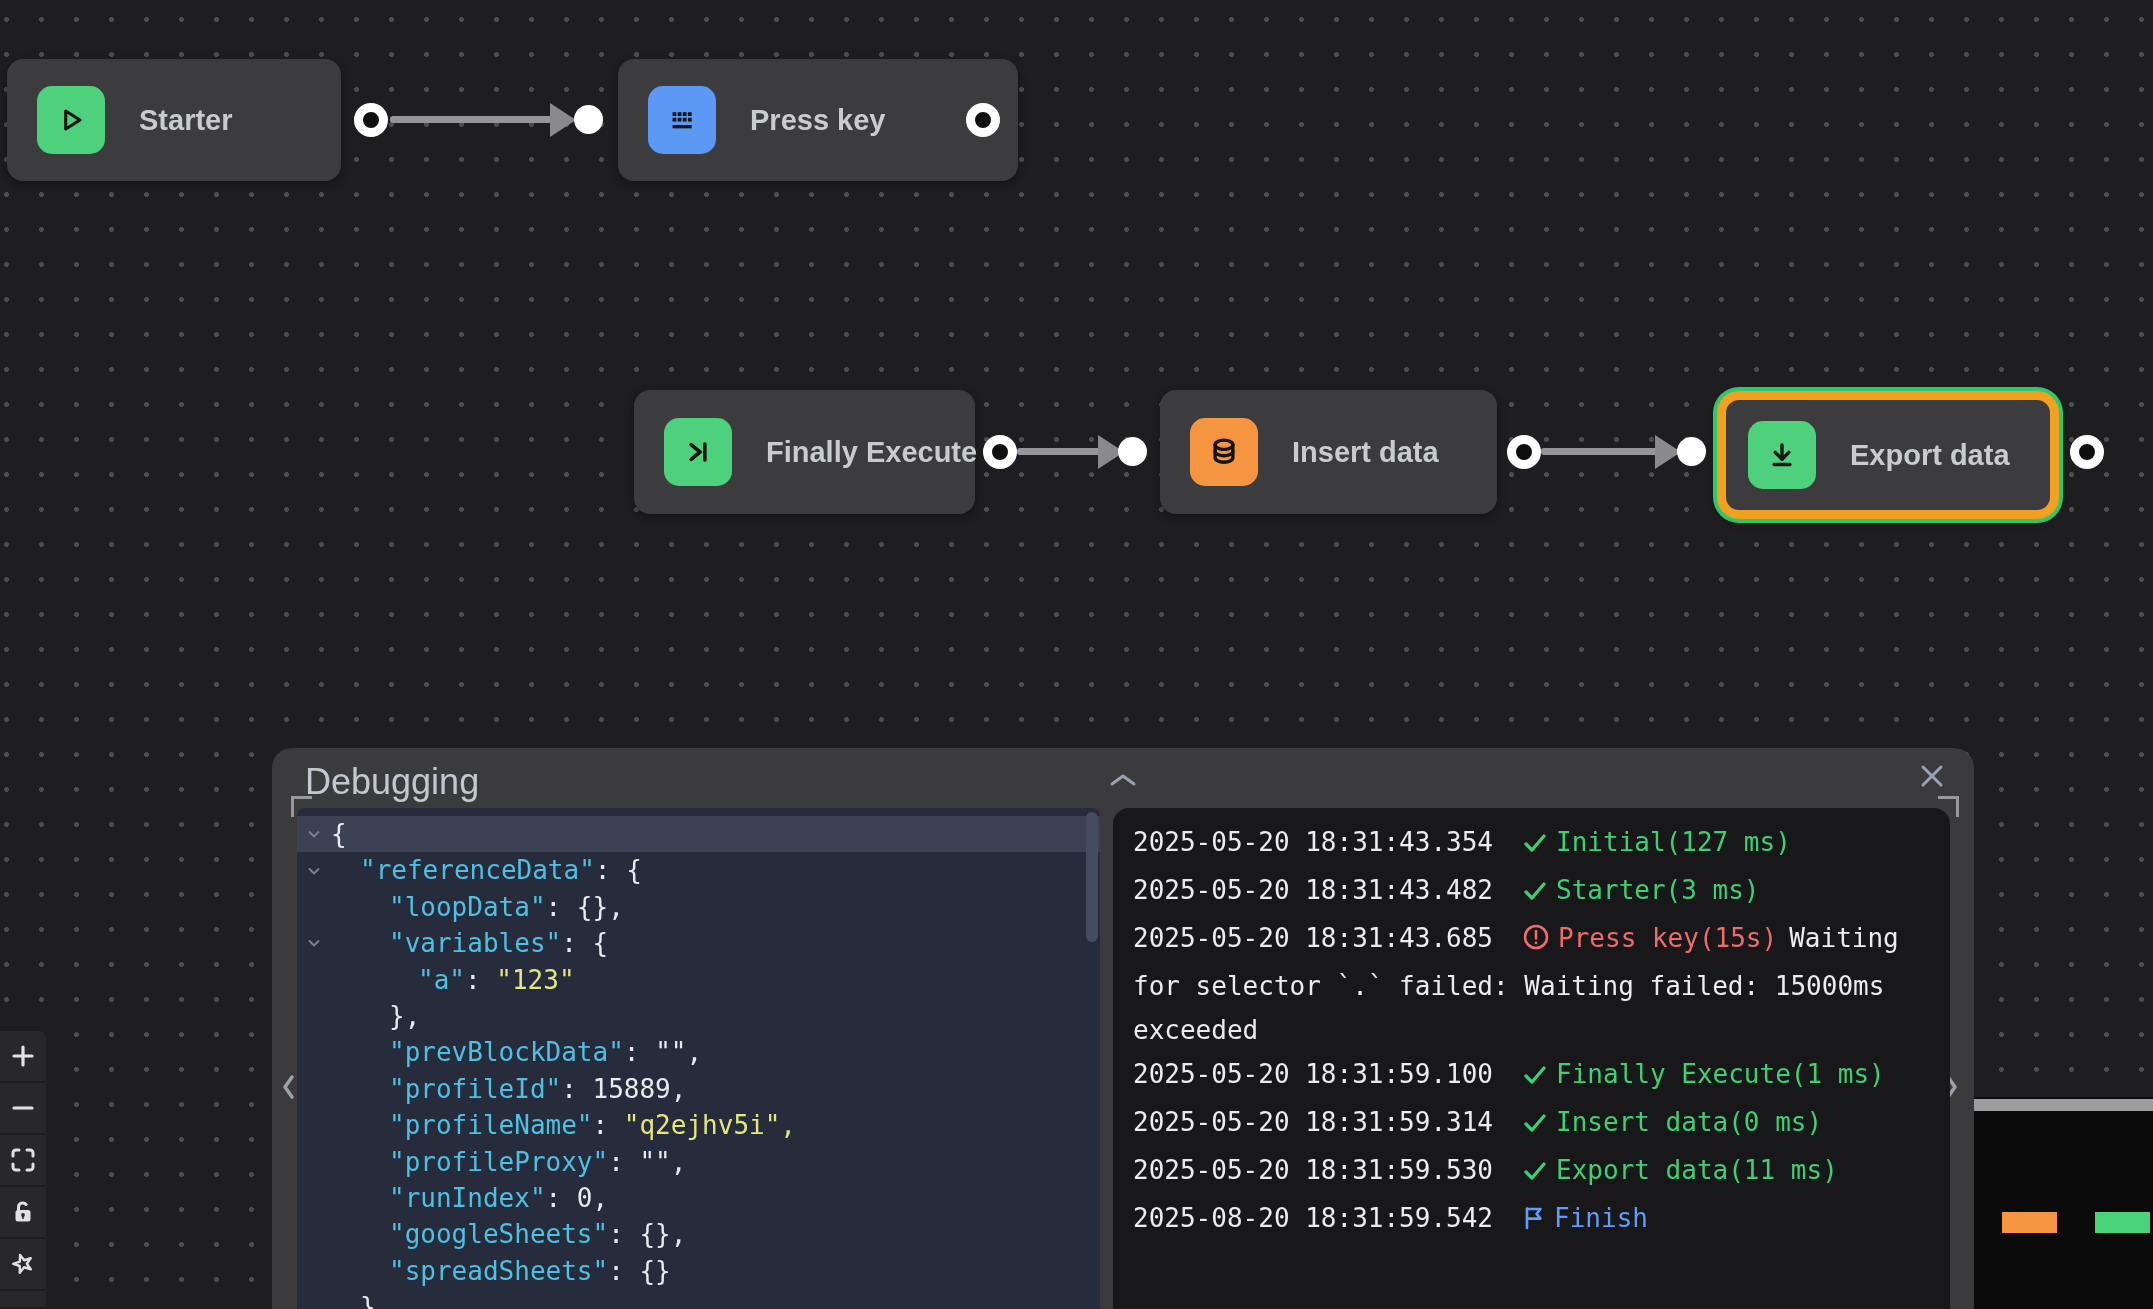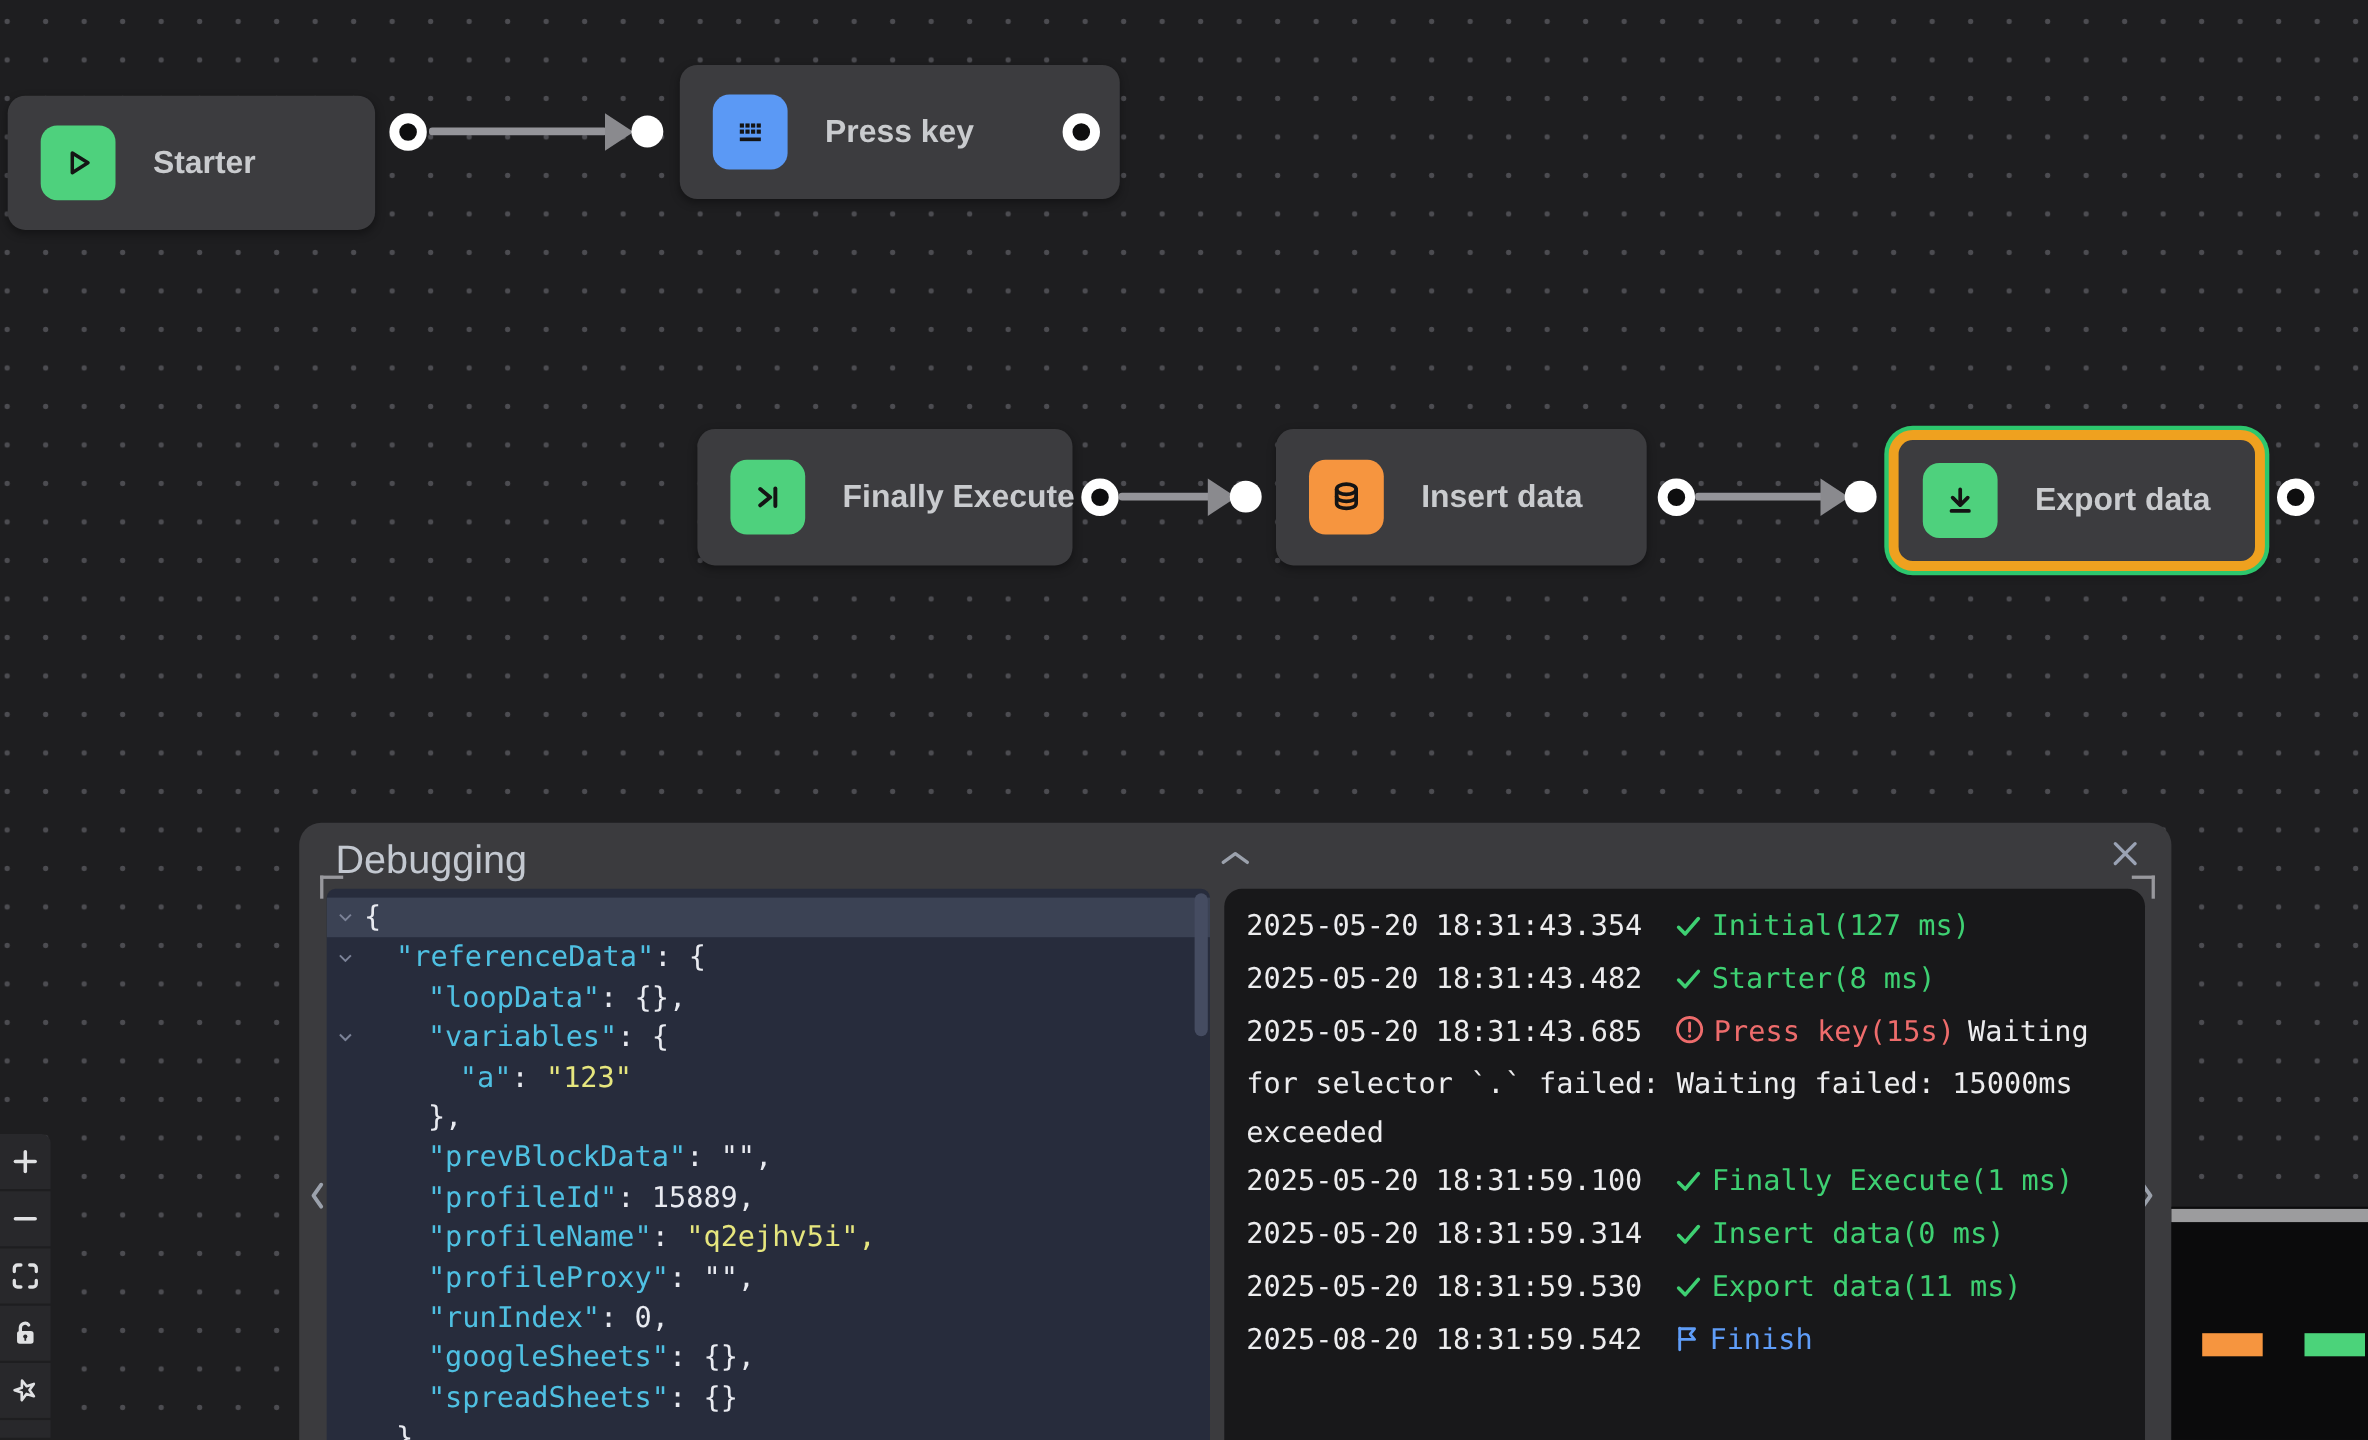--- a/index.html
+++ b/index.html
@@ -79,21 +79,21 @@
   .mm-bar{position:absolute;left:0;top:2px;width:179px;height:12px;background:#9c9c9e;}
   .mm-rect{position:absolute;width:55px;height:21px;top:115px;}
   .mm-rect.o{left:28px;background:#f6953f;} .mm-rect.g{left:121px;background:#4bd37a;}
 </style>
 </head>
 <body>
 
 <div id="app">
   <div class="dots"></div>
 
-  <div class="node" style="left:7px;top:59px;width:334px;height:122px;margin-top:28px;">
+  <div class="node" style="left:7px;top:59px;width:334px;height:122px;">
     <div class="nicon ic-green">
       <svg width="38" height="38" viewBox="0 0 36 36" fill="none" stroke="#141414" stroke-width="3" stroke-linejoin="round">
         <path d="M13 9.5 L26.5 18 L13 26.5 Z"></path>
       </svg>
     </div>
     <div class="nlabel">Starter</div>
   </div>
 
   <div class="node" style="left:618px;top:59px;width:400px;height:122px;">
     <div class="nicon ic-blue">
@@ -287,21 +287,21 @@
 
     <div class="logpane">
       <div class="log-line">
         <span class="ts">2025-05-20 18:31:43.354</span><span class="licon"><svg width="26" height="24" viewBox="0 0 26 24" fill="none" stroke="#3ed072" stroke-width="3.2" stroke-linecap="round" stroke-linejoin="round">
               <path d="M4 13 L10 19 L22 5"></path>
             </svg></span><span class="st-ok">Initial(127 ms)</span>
       </div>
       <div class="log-line">
         <span class="ts">2025-05-20 18:31:43.482</span><span class="licon"><svg width="26" height="24" viewBox="0 0 26 24" fill="none" stroke="#3ed072" stroke-width="3.2" stroke-linecap="round" stroke-linejoin="round">
               <path d="M4 13 L10 19 L22 5"></path>
-            </svg></span><span class="st-ok">Starter(8 ms)</span>
+            </svg></span><span class="st-ok">Starter(3 ms)</span>
       </div>
       <div class="log-line">
         <span class="ts">2025-05-20 18:31:43.685</span><span class="licon"><svg width="28" height="28" viewBox="0 0 28 28" fill="none" stroke="#ee6c6c" stroke-width="2.6" stroke-linecap="round">
               <circle cx="14" cy="14" r="11"></circle>
               <path d="M14 8 V15.5"></path>
               <path d="M14 19.8 V20"></path>
             </svg></span><span class="st-err">Press key(15s)</span><span class="msg">Waiting for selector `.` failed: Waiting failed: 15000ms exceeded</span>
       </div>
       <div class="log-line">
         <span class="ts">2025-05-20 18:31:59.100</span><span class="licon"><svg width="26" height="24" viewBox="0 0 26 24" fill="none" stroke="#3ed072" stroke-width="3.2" stroke-linecap="round" stroke-linejoin="round">

